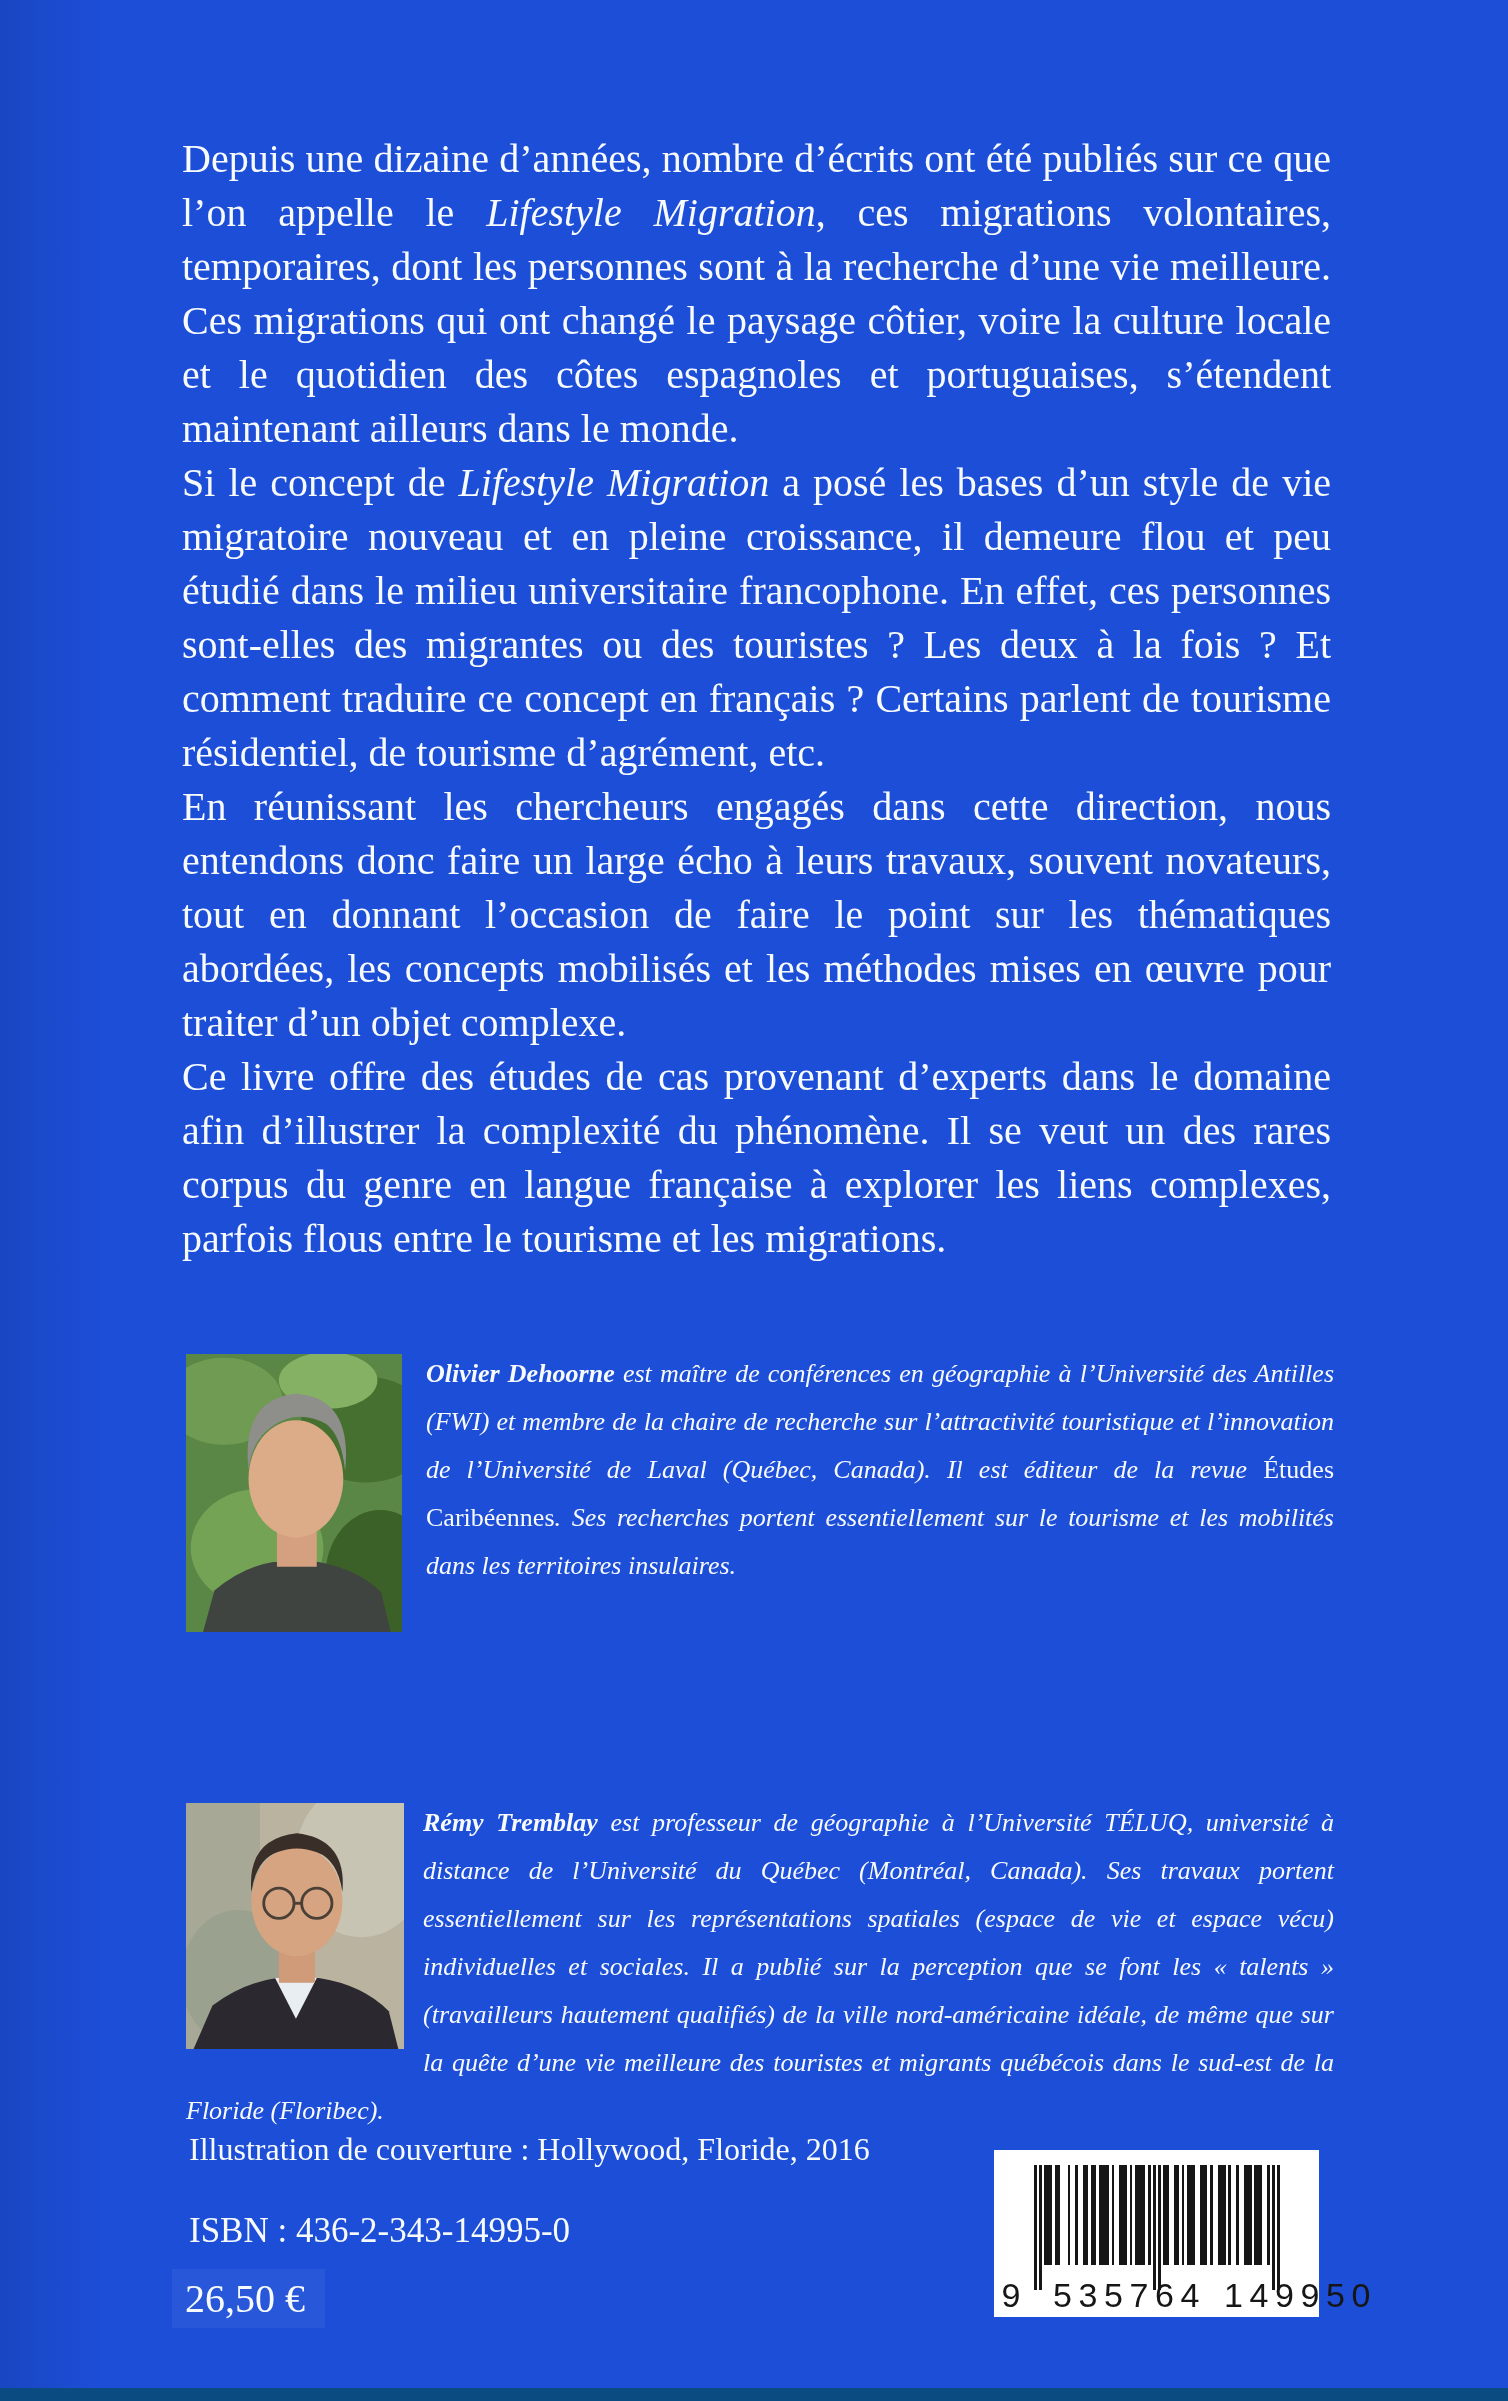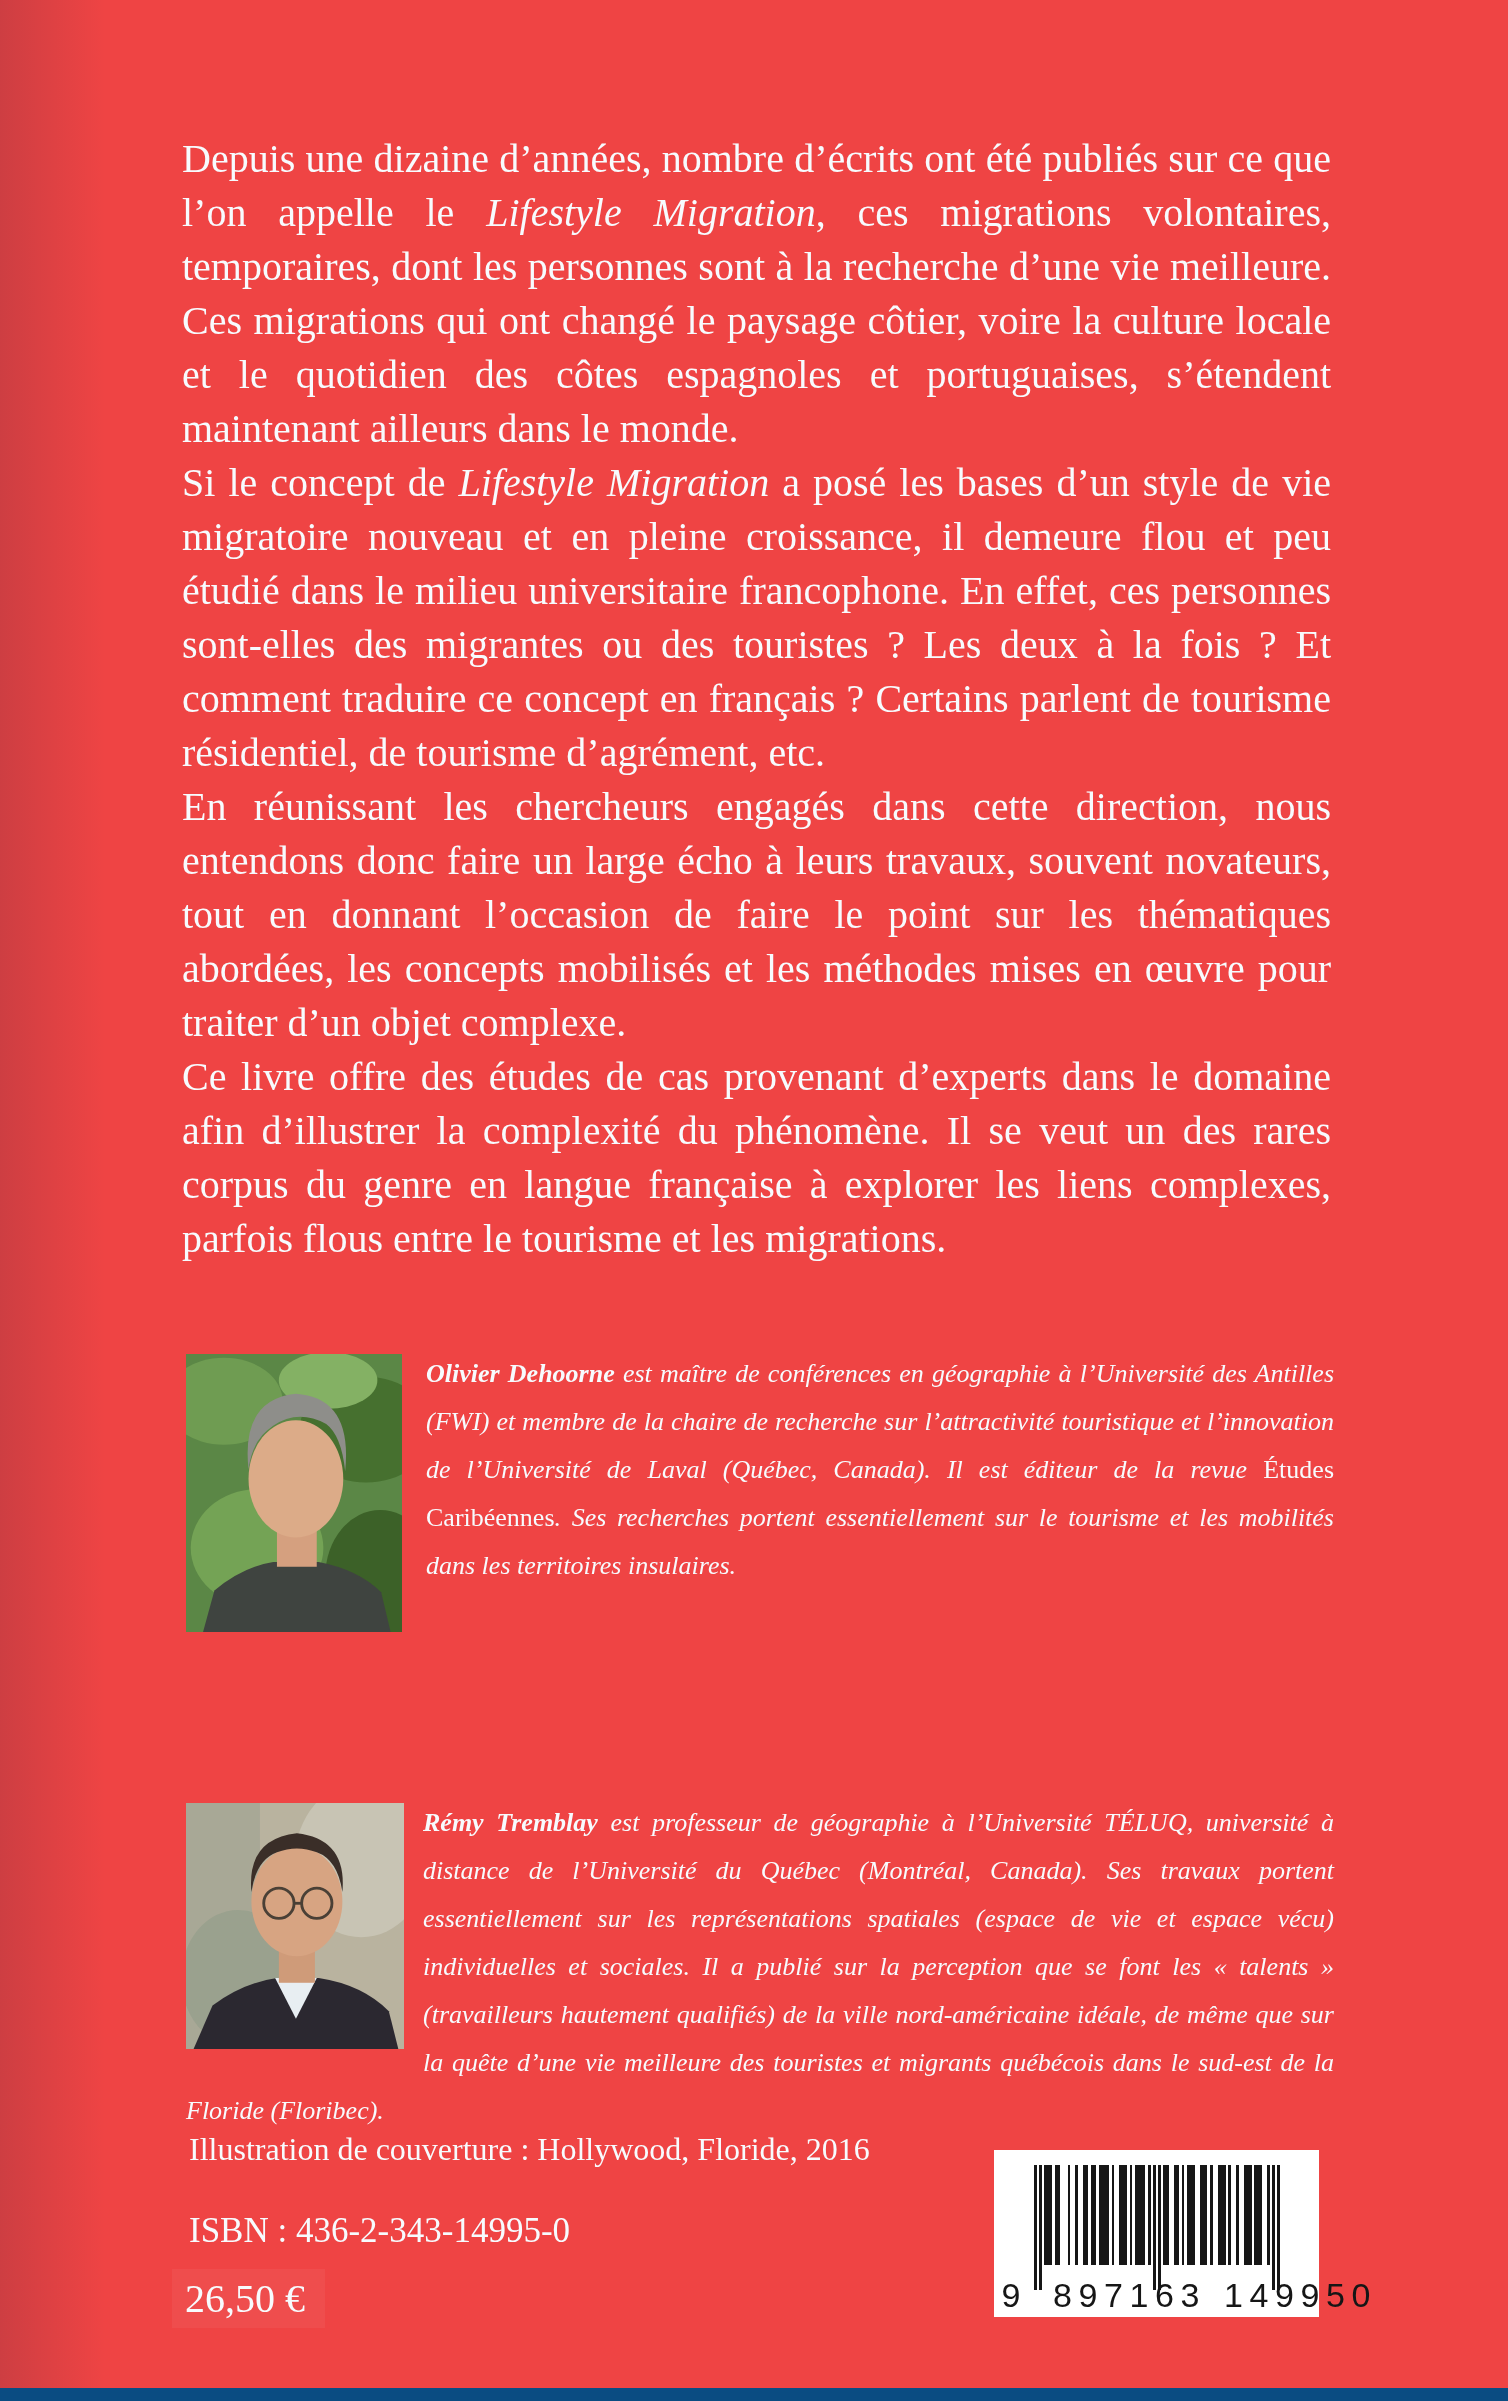--- a/index.html
+++ b/index.html
@@ -1,20 +1,20 @@
 <!DOCTYPE html>
 <html lang="fr" style="font-size:15px"><head>
 <meta charset="utf-8">
 <style>
   html, body { margin: 0; padding: 0; background: #222; }
   .page {
     position: relative;
     width: 1508px;
     height: 2402px;
-    background: #ef4444;
+    background: #1d4ed8;
     color: #f7fbfe;
     font-family: "Liberation Serif", "DejaVu Serif", serif;
     overflow: hidden;
   }
   .edge-shade {
     position: absolute; inset: 0; pointer-events: none;
     background: linear-gradient(90deg, rgba(0,25,55,0.14) 0%, rgba(0,25,55,0) 7%);
   }
   .bottom-edge {
     position: absolute; left: 0; bottom: 0; width: 100%; height: 14px;
@@ -158,20 +158,20 @@
       <rect x="75" y="0" width="1" height="38.5" fill="#161616"></rect>
       <rect x="78" y="0" width="1" height="38.5" fill="#161616"></rect>
       <rect x="81" y="0" width="3" height="38.5" fill="#161616"></rect>
       <rect x="85" y="0" width="3" height="38.5" fill="#161616"></rect>
       <rect x="90" y="0" width="1" height="38.5" fill="#161616"></rect>
       <rect x="92" y="0" width="1" height="48" fill="#161616"></rect>
       <rect x="94" y="0" width="1" height="48" fill="#161616"></rect>
     </svg>
     <div class="bc-digits">
       <span class="bc-first">9</span>
-      <span class="bc-g1">897163</span>
+      <span class="bc-g1">535764</span>
       <span class="bc-g2">149950</span>
     </div>
   </div>
 
   <div class="bottom-edge"></div>
 </div>
 
 
 </body></html>

